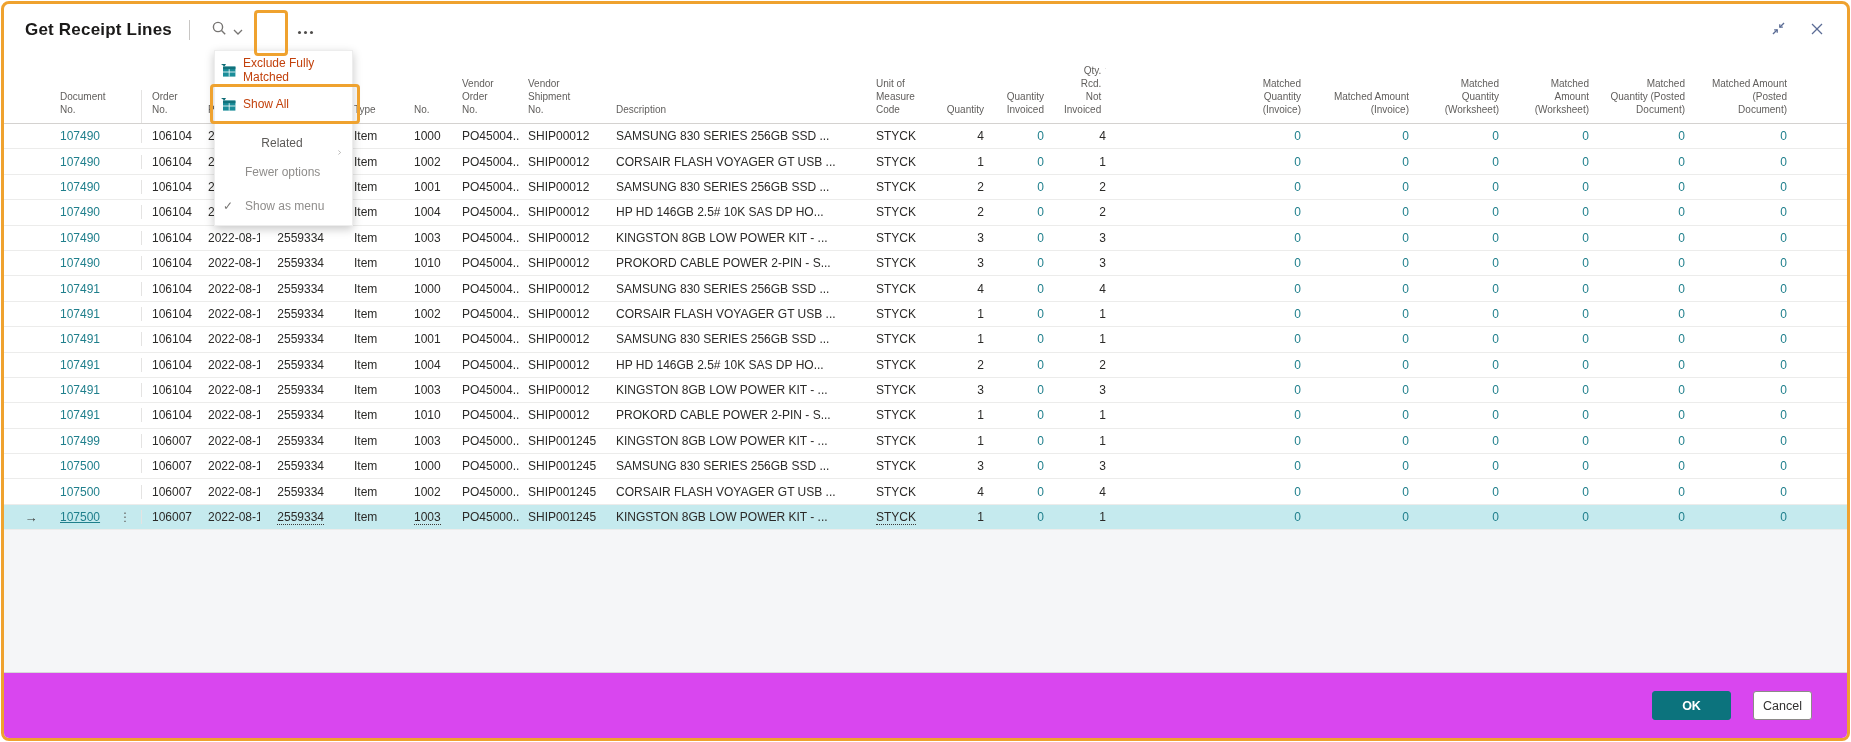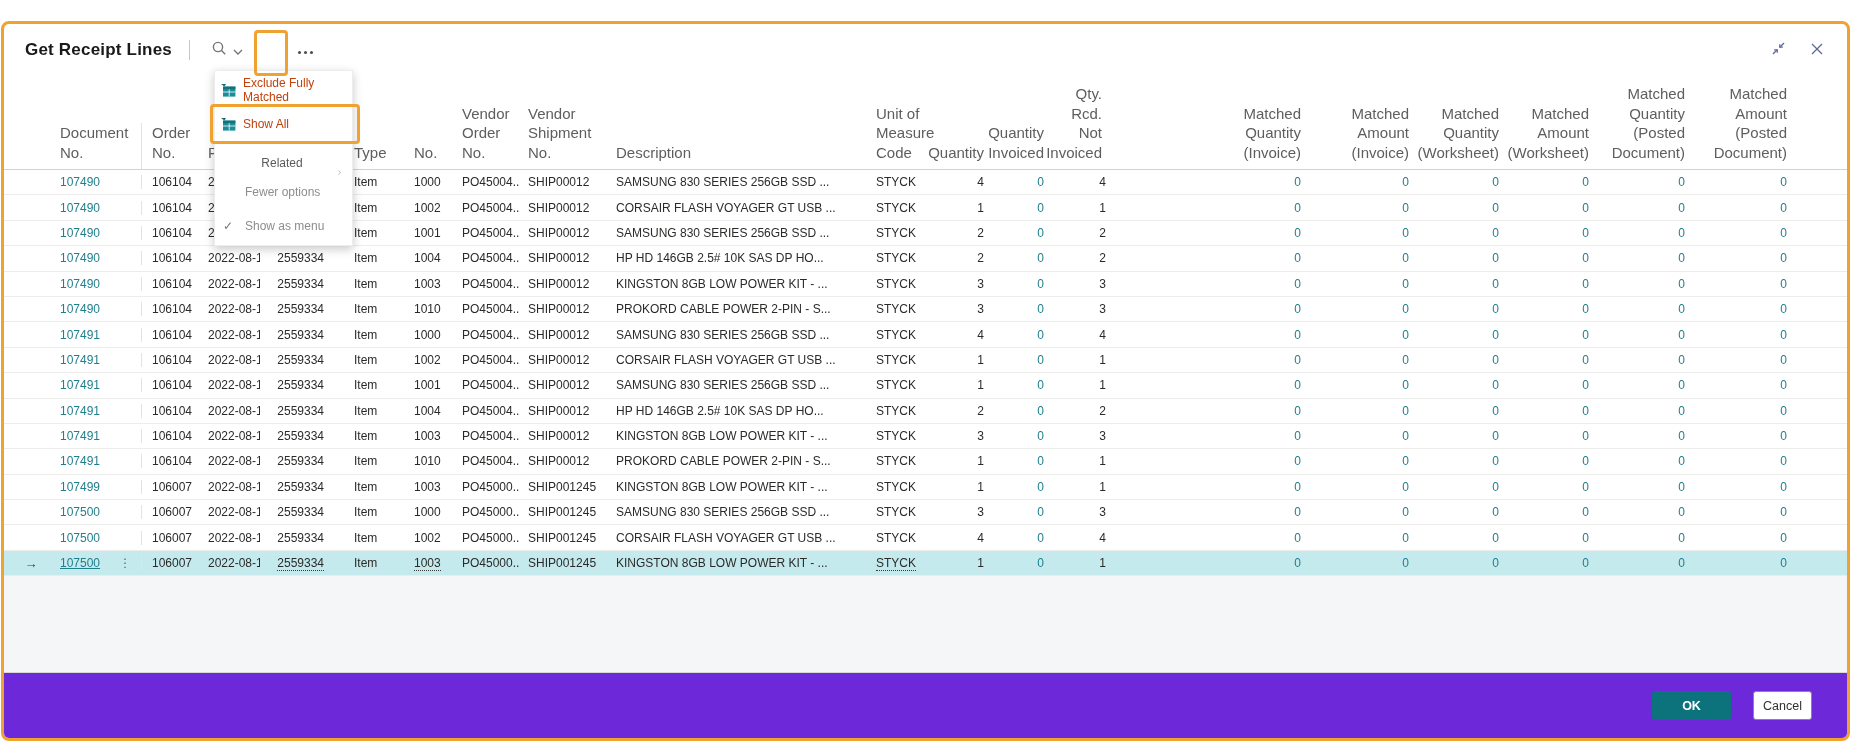--- a/index.html
+++ b/index.html
@@ -1,50 +1,50 @@
 <!DOCTYPE html>
 <html style="--accent: #EFA22F; --teal: #1F7F8C; --selbg: #C5EAEE; --okteal: #0C737D; --htext: #605E5C;"><head>
 <meta charset="utf-8">
 <style>
   html,body{margin:0;padding:0;background:#fff;}
   body{width:1851px;height:742px;position:relative;font-family:"Liberation Sans",sans-serif;overflow:hidden;}
   .window{position:absolute;left:1px;top:1px;right:1px;bottom:1px;border:3px solid var(--accent,#EFA22F);
-    border-radius:8px;background:#fff;display:flex;flex-direction:column;overflow:hidden;margin-top:20px;}
+    border-radius:8px;background:#fff;display:flex;flex-direction:column;overflow:hidden;}
   
   .titlebar{height:52px;flex:0 0 52px;display:flex;align-items:center;padding-left:21px;position:relative;}
   .title{font-size:17px;font-weight:700;color:#1b1a19;letter-spacing:.2px;}
   .tsep{width:1px;height:20px;background:#c8c6c4;margin:0 15px 0 17px;}
   .iconbtn{display:inline-flex;align-items:center;gap:5px;background:none;border:none;cursor:pointer;padding:4px 6px;}
   .morebtn{margin-left:42px;}
   .winicons{position:absolute;right:20px;top:14px;display:flex;gap:18px;align-items:center;}
   .winicons .iconbtn{padding:2px;}
   
   .gridwrap{flex:0 0 auto;background:#fff;position:relative;}
   :root{--cols:38px 92px 56px 62px 84px 60px 50px 66px 88px 256px 80px 50px 60px 62px 195px 108px 90px 90px 96px 102px 1fr;}
   .grow{display:grid;grid-template-columns:var(--cols);padding-left:8px;}
   .ghead{align-items:end;border-bottom:1px solid #d4d2d0;padding-top:8px;min-height:56px;box-sizing:border-box;}
-  .hcell{font-size:15px;color:var(--htext,#605e5c);padding:0 10px 7px 10px;white-space:pre-line;line-height:1.3;display:flex;}
+  .hcell{font-size:10px;color:var(--htext,#605e5c);padding:0 10px 7px 10px;white-space:pre-line;line-height:1.3;display:flex;}
   .hcell.r{justify-content:flex-end;text-align:right;}
   .row{height:25.4px;box-sizing:border-box;border-bottom:1px solid #ececeb;align-items:center;text-align:center;}
   .row.sel{background:var(--selbg,#C5EAEE);}
   .cell{font-size:12px;color:#2b2a28;padding:0 10px;white-space:nowrap;overflow:hidden;display:flex;align-items:center;}
   .cell.r{justify-content:flex-end;}
   .cell.link{color:var(--teal,#1F7F8C);}
   .c-doc{border-right:1px solid #e4e3e2;}
   .c-vinv{padding-right:20px;}
   .c-vorder,.c-vship,.c-desc{padding-left:8px;}
   .c-uom{padding-left:12px;}
   .u-solid{text-decoration:underline;}
   .u-dot{border-bottom:1px dotted #3b3a39;}
   .marker{font-size:13px;color:#3b3a39;justify-content:center;padding:0;}
   .dots{color:#605e5c;font-size:12px;margin-left:auto;padding-left:6px;}
   .funnel{display:inline-block;margin-left:4px;}
   
   .filler{flex:1 1 auto;background:#f5f6f8;}
-  .footer{flex:0 0 65px;background:#6d28d9;border-top:1px solid #d8d8d8;display:flex;align-items:center;justify-content:flex-end;gap:22px;padding-right:35px;}
+  .footer{flex:0 0 65px;background:#d946ef;border-top:1px solid #d8d8d8;display:flex;align-items:center;justify-content:flex-end;gap:22px;padding-right:35px;}
   .btn{height:29px;border-radius:3px;font-size:12.5px;font-family:"Liberation Sans",sans-serif;cursor:pointer;}
   .btn-ok{width:79px;background:var(--okteal,#0C737D);color:#fff;font-weight:700;border:1px solid var(--okteal,#0C737D);}
   .btn-cancel{width:59px;background:#fff;color:#323130;border:1px solid #8c8a88;}
   
   .menu{position:absolute;left:210px;top:46px;width:137px;background:#fff;z-index:25;
     border:1px solid #ededed;box-shadow:0 3px 9px rgba(0,0,0,.22);padding:2px 0;}
   .mitem{display:flex;align-items:center;height:34px;padding:0 9px 0 6px;font-size:12px;color:#c2410c;cursor:pointer;}
   .mitem .mico{width:15px;height:13px;margin-right:7px;flex:0 0 15px;display:inline-flex;}
   .mitem.muted{color:#8f8d8b;padding-left:8px;}
   .mitem.muted1{color:#5c5a58;flex-direction:column;}

